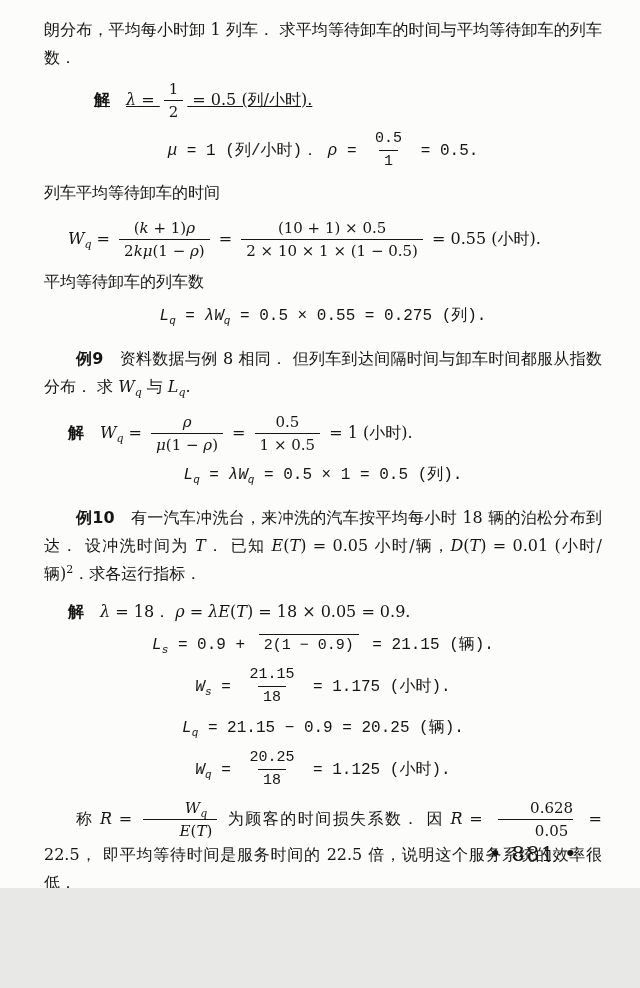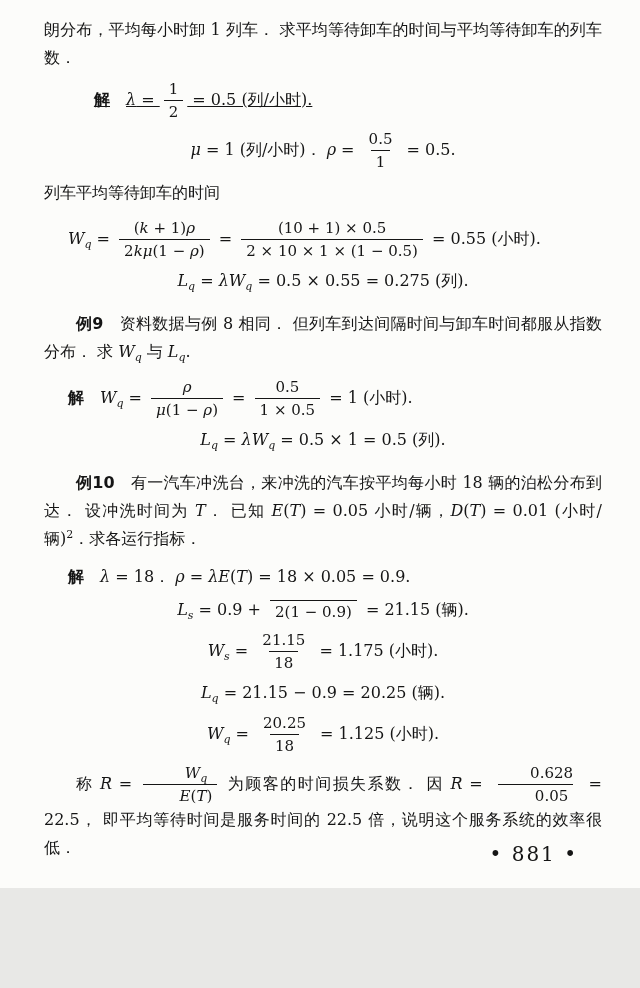--- a/index.html
+++ b/index.html
@@ -22,21 +22,21 @@
     line-height:28px;
     text-align:justify;
     margin:0;
   }
   .indent{text-indent:2em;}
   .formula{
     line-height:26px;
     margin:7px 0;
     white-space:nowrap;
   }
-  .f-center{text-align:center;}
+  .f-center{text-align:center;font-family:Liberation Mono, monospace;}
   .f-ind1{padding-left:50px;text-decoration:underline;}
   .f-ind2{padding-left:24px;margin-top:11px;}
   .lbl{
     font-weight:bold;
     font-family:"DejaVu Sans","Liberation Sans",sans-serif;
     margin-right:16px;
   }
   .it{font-style:italic;}
   sub,sup{font-size:11px;line-height:0;}
   .frac{
@@ -79,20 +79,21 @@
   <p class="para">列车平均等待卸车的时间</p>
 
   <div class="formula f-ind2"><span class="it">W</span><sub class="it">q</sub> = <span class="frac">
         <span class="num">(<span class="it">k</span> + 1)<span class="it">ρ</span></span>
         <span class="den">2<span class="it">k</span><span class="it">μ</span>(1 − <span class="it">ρ</span>)</span>
       </span> = <span class="frac">
         <span class="num">(10 + 1) × 0.5</span>
         <span class="den">2 × 10 × 1 × (1 − 0.5)</span>
       </span> = 0.55 (小时).</div>
 
+  <p class="para">平均等待卸车的列车数</p>
 
   <div class="formula f-center"><span class="it">L</span><sub class="it">q</sub> = <span class="it">λ</span><span class="it">W</span><sub class="it">q</sub> = 0.5 × 0.55 = 0.275 (列).</div>
 
   <p class="para indent gap-s"><span class="lbl">例9</span>资料数据与例 8 相同． 但列车到达间隔时间与卸车时间都服从指数分布． 求 <span class="it">W</span><sub class="it">q</sub> 与 <span class="it">L</span><sub class="it">q</sub>.</p>
 
   <div class="formula f-ind2"><span class="lbl">解</span><span class="it">W</span><sub class="it">q</sub> = <span class="frac">
         <span class="num"><span class="it">ρ</span></span>
         <span class="den"><span class="it">μ</span>(1 − <span class="it">ρ</span>)</span>
       </span> = <span class="frac">
         <span class="num">0.5</span>

